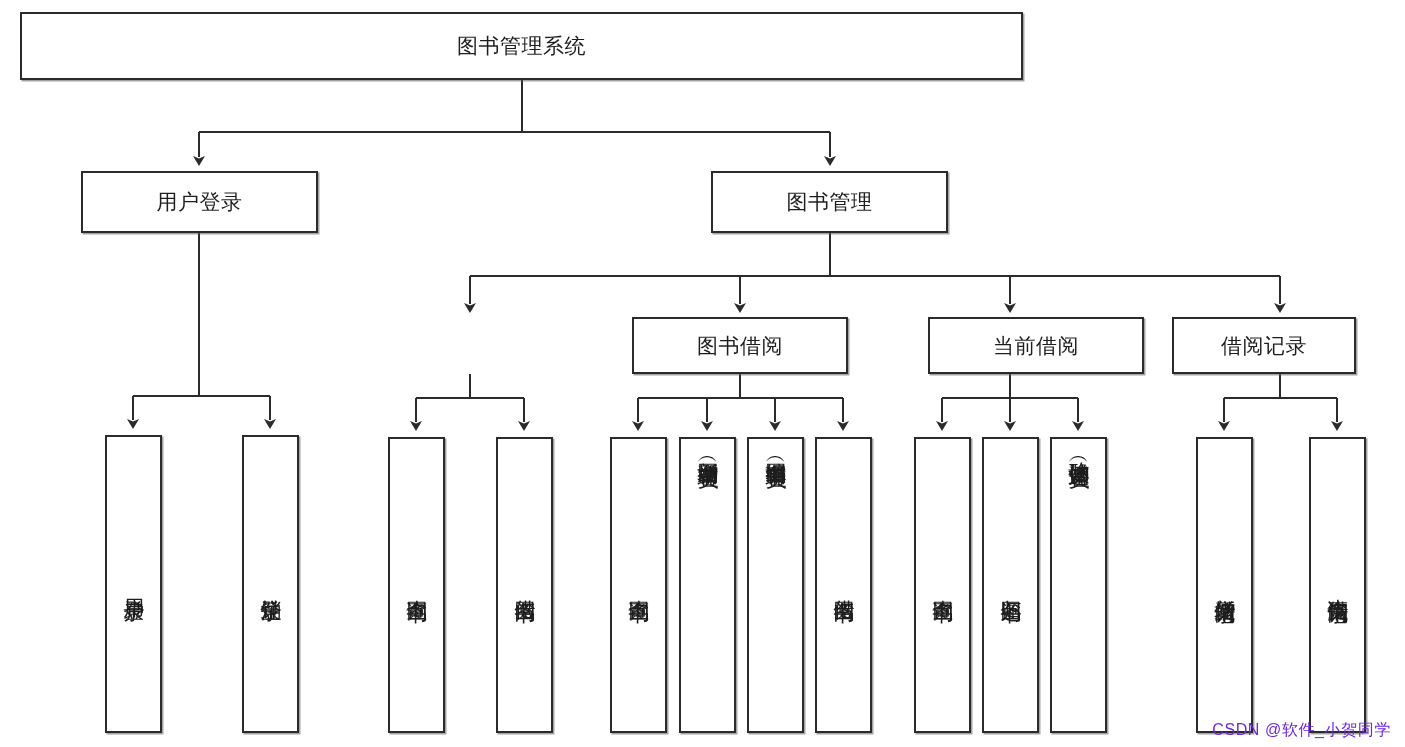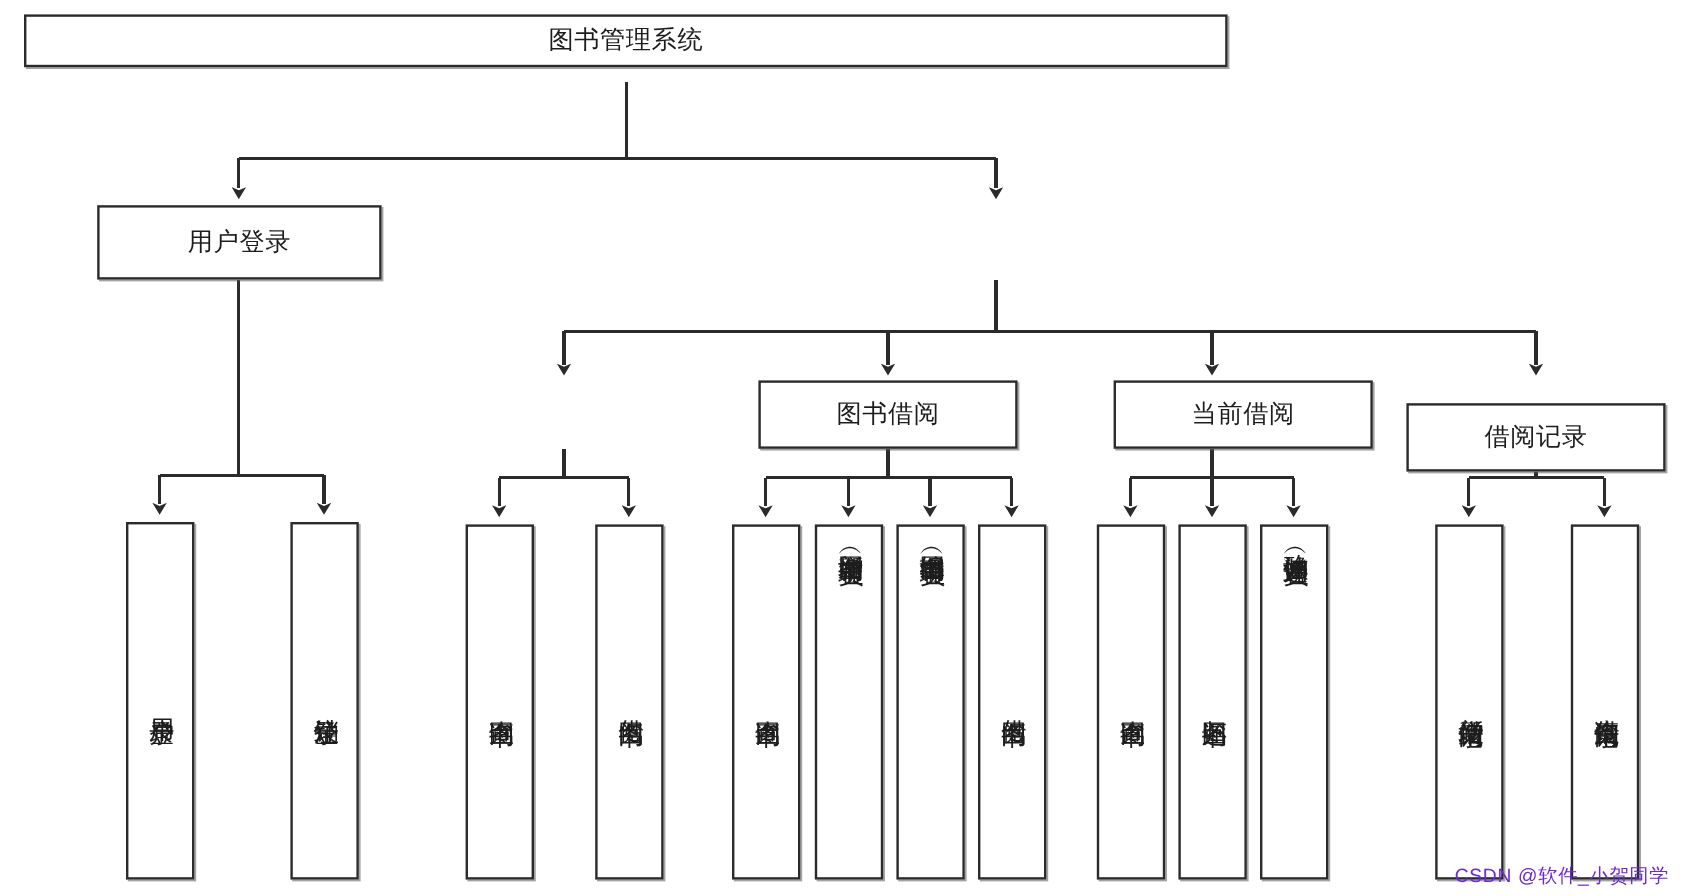--- a/index.html
+++ b/index.html
@@ -114,39 +114,42 @@
       <line x1="1010" y1="398" x2="1010" y2="422" marker-end="url(#arrow)"></line>
       <line x1="1078" y1="398" x2="1078" y2="422" marker-end="url(#arrow)"></line>
 
       <line x1="1280" y1="374" x2="1280" y2="398"></line>
       <line x1="1224" y1="398" x2="1337" y2="398"></line>
       <line x1="1224" y1="398" x2="1224" y2="422" marker-end="url(#arrow)"></line>
       <line x1="1337" y1="398" x2="1337" y2="422" marker-end="url(#arrow)"></line>
     </g>
   </svg>
 
-  <div class="node-box" style="left:20px; top:12px; width:1003px; height:44px;">
+  <div class="node-box" style="left:20px; top:12px; width:1003px; height:68px;">
     <span class="node-label-h">图书管理系统</span>
   </div>
 
   <div class="node-box" style="left:81px; top:171px; width:237px; height:62px;">
     <span class="node-label-h">用户登录</span>
   </div>
 
+  <div class="node-box" style="left:711px; top:171px; width:237px; height:62px;">
+    <span class="node-label-h">图书管理</span>
+  </div>
 
 
   <div class="node-box" style="left:632px; top:317px; width:216px; height:57px;">
     <span class="node-label-h">图书借阅</span>
   </div>
 
   <div class="node-box" style="left:928px; top:317px; width:216px; height:57px;">
     <span class="node-label-h">当前借阅</span>
   </div>
 
-  <div class="node-box" style="left:1172px; top:317px; width:216px; height:57px;margin-top:19px;">
+  <div class="node-box" style="left:1172px; top:317px; width:184px; height:57px;">
     <span class="node-label-h">借阅记录</span>
   </div>
 
   <div class="node-box" style="left:105px; top:435px; width:57px; height:298px; align-items:center;">
     <span class="node-label-v">用户登录</span>
   </div>
 
   <div class="node-box" style="left:242px; top:435px; width:57px; height:298px;">
     <span class="node-label-v">注销登录</span>
   </div>

